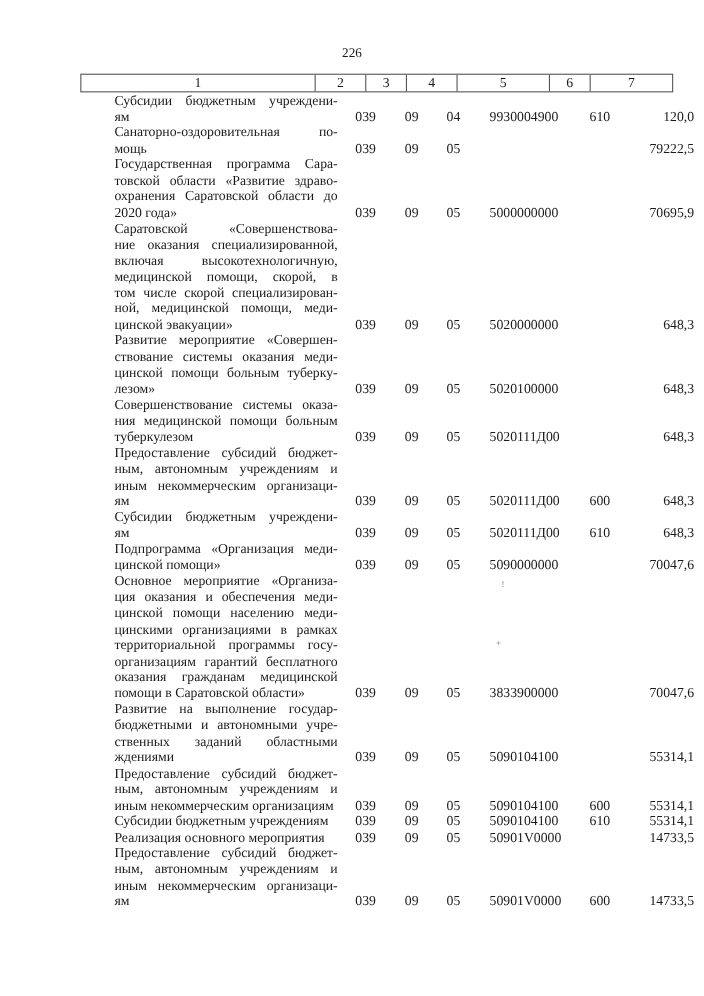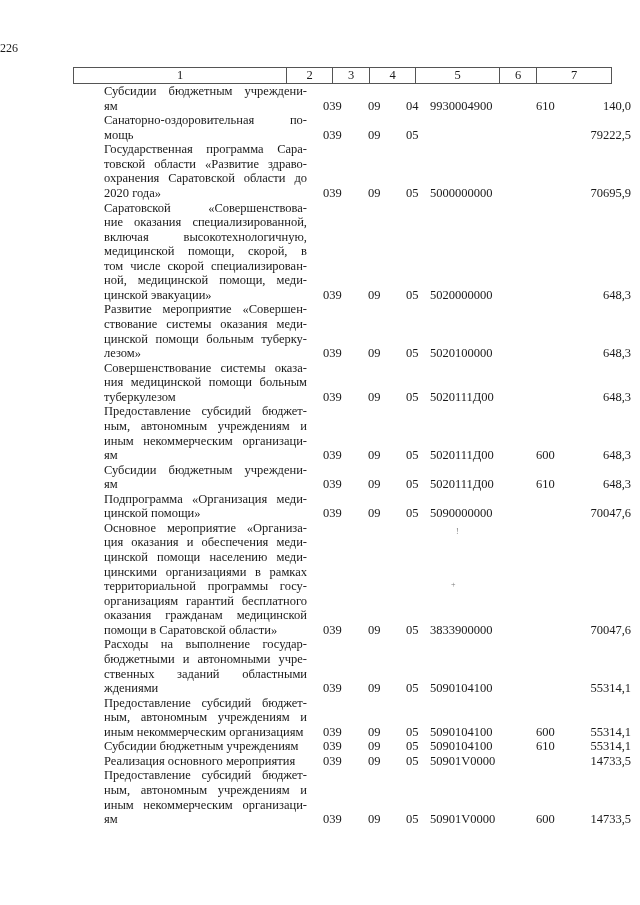--- a/index.html
+++ b/index.html
@@ -1,34 +1,34 @@
 <!DOCTYPE html>
 <html><head>
 <meta charset="utf-8">
 <style>
   html, body { margin: 0; padding: 0; background: #ffffff; }
   body { width: 640px; height: 905px; position: relative; overflow: hidden;
          font-family: "Liberation Serif", "DejaVu Serif", serif; color: #1a1a1a; }
-  .page-number { position: absolute; top: 41px; left: 0; width: 640px; text-align: left;
+  .page-number { position: absolute; top: 41px; left: 0; width: 640px; text-align: center;
                  font-size: 12px; }
   .header-row { position: absolute; top: 67px; left: 73px; width: 539px; height: 17px;
                 border: 1px solid #555; box-sizing: border-box; font-size: 12.5px; }
   .header-row .hcell { position: absolute; top: 0; height: 15px; line-height: 15px;
                        text-align: center; border-right: 1px solid #555; box-sizing: border-box; }
   .header-row .hcell:last-child { border-right: none; }
   .rows { position: absolute; top: 84px; left: 0; width: 640px; margin-left: 24px; }
   .row { position: relative; width: 640px; font-size: 12.5px; line-height: 14.57px; }
   .row .name { position: relative; margin-left: 80px; width: 203px; text-align: justify; }
   .row .name .ln { display: block; text-align: justify; text-align-last: justify; white-space: nowrap; }
   .row .name .ln.last { text-align-last: left; }
   .row .v { position: absolute; bottom: 0; height: 14.57px; white-space: nowrap; }
   .c2 { left: 299px; }
   .c3 { left: 344px; }
   .c4 { left: 382px; }
-  .c5 { left: 406px; }
+  .c5 { left: 421px; }
   .c6 { left: 512px; }
   .c7 { right: 33px; text-align: right; }
   .mark { position: absolute; font-size: 8px; color: #777; }
 </style>
 </head>
 <body>
 
 <div class="page-number">226</div>
 
 <div class="header-row">
@@ -45,21 +45,21 @@
     <div class="row">
       <div class="name">
         <span class="ln">Субсидии бюджетным учреждени-</span>
         <span class="ln last">ям</span>
       </div>
       <span class="v c2">039</span>
       <span class="v c3">09</span>
       <span class="v c4">04</span>
       <span class="v c5">9930004900</span>
       <span class="v c6">610</span>
-      <span class="v c7">140,0</span>
+      <span class="v c7">120,0</span>
     </div>
     <div class="row">
       <div class="name">
         <span class="ln">Санаторно-оздоровительная по-</span>
         <span class="ln last">мощь</span>
       </div>
       <span class="v c2">039</span>
       <span class="v c3">09</span>
       <span class="v c4">05</span>
       <span class="v c5"></span>
@@ -175,21 +175,21 @@
       </div>
       <span class="v c2">039</span>
       <span class="v c3">09</span>
       <span class="v c4">05</span>
       <span class="v c5">3833900000</span>
       <span class="v c6"></span>
       <span class="v c7">70047,6</span>
     </div>
     <div class="row">
       <div class="name">
-        <span class="ln">Расходы на выполнение государ-</span>
+        <span class="ln">Развитие на выполнение государ-</span>
         <span class="ln">бюджетными и автономными учре-</span>
         <span class="ln">ственных заданий областными</span>
         <span class="ln last">ждениями</span>
       </div>
       <span class="v c2">039</span>
       <span class="v c3">09</span>
       <span class="v c4">05</span>
       <span class="v c5">5090104100</span>
       <span class="v c6"></span>
       <span class="v c7">55314,1</span>

